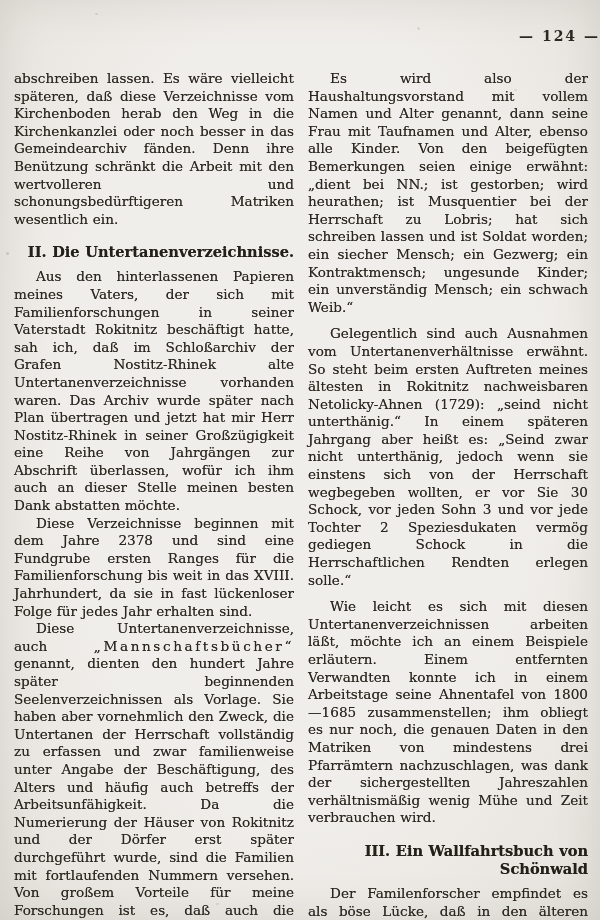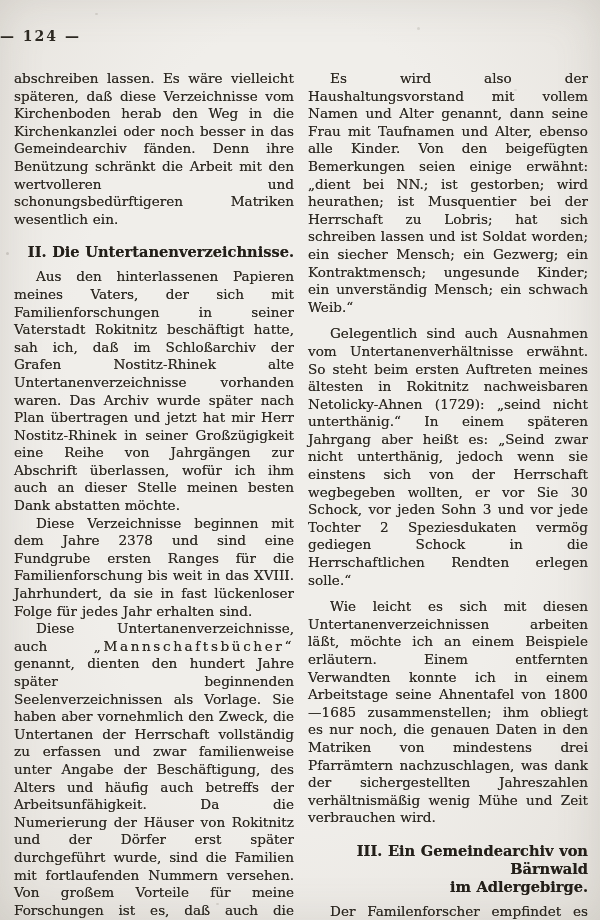--- a/index.html
+++ b/index.html
@@ -16,21 +16,21 @@
     box-shadow: inset 0 0 45px rgba(110,104,92,0.16);
     color: #2b2720;
     font-family: "DejaVu Serif", "Liberation Serif", serif;
     overflow: hidden;
   }
   .page-number {
     position: absolute;
     top: 28px;
     left: 0;
     right: 0;
-    text-align: left;
+    text-align: right;
     font-size: 14px;
     font-weight: 700;
     letter-spacing: 2px;
     color: #2d2922;
   }
   .columns {
     position: absolute;
     top: 70px;
     left: 14px;
     display: flex;
@@ -96,21 +96,21 @@
       <p><span>Diese Untertanenverzeichnisse, auch </span><span class="gesperrt">„Mannschaftsbücher“</span><span> genannt, dienten den hundert Jahre später beginnenden Seelenverzeichnissen als Vorlage. Sie haben aber vornehmlich den Zweck, die Untertanen der Herrschaft vollständig zu erfassen und zwar familienweise unter Angabe der Beschäftigung, des Alters und häufig auch betreffs der Arbeitsunfähigkeit. Da die Numerierung der Häuser von Rokitnitz und der Dörfer erst später durchgeführt wurde, sind die Familien mit fortlaufenden Nummern versehen. Von großem Vorteile für meine Forschungen ist es, daß auch die Dörfer Hohen-Erlitz, Bärnwald, Schönwald und Ottendorf behandelt sind, die in dem Status animarum fehlen, weil sie nicht der Pfarre Rokitnitz, sondern der von Bärnwald unterstellt waren.</span></p>
     </div>
 
     <div class="col">
       <p>Es wird also der Haushaltungsvorstand mit vollem Namen und Alter genannt, dann seine Frau mit Taufnamen und Alter, ebenso alle Kinder. Von den beigefügten Bemerkungen seien einige erwähnt: „dient bei NN.; ist gestorben; wird heurathen; ist Musquentier bei der Herrschaft zu Lobris; hat sich schreiben lassen und ist Soldat worden; ein siecher Mensch; ein Gezwerg; ein Kontraktmensch; ungesunde Kinder; ein unverständig Mensch; ein schwach Weib.“</p>
 
       <p class="gap">Gelegentlich sind auch Ausnahmen vom Untertanenverhältnisse erwähnt. So steht beim ersten Auftreten meines ältesten in Rokitnitz nachweisbaren Netolicky-Ahnen (1729): „seind nicht unterthänig.“ In einem späteren Jahrgang aber heißt es: „Seind zwar nicht unterthänig, jedoch wenn sie einstens sich von der Herrschaft wegbegeben wollten, er vor Sie 30 Schock, vor jeden Sohn 3 und vor jede Tochter 2 Speziesdukaten vermög gediegen Schock in die Herrschaftlichen Rendten erlegen solle.“</p>
 
       <p class="gap">Wie leicht es sich mit diesen Untertanenverzeichnissen arbeiten läßt, möchte ich an einem Beispiele erläutern. Einem entfernten Verwandten konnte ich in einem Arbeitstage seine Ahnentafel von 1800—1685 zusammenstellen; ihm obliegt es nur noch, die genauen Daten in den Matriken von mindestens drei Pfarrämtern nachzuschlagen, was dank der sichergestellten Jahreszahlen verhältnismäßig wenig Mühe und Zeit verbrauchen wird.</p>
 
-      <div class="section-heading"><span>III. Ein Gemeindearchiv von Bärnwald</span><br><span>im Adlergebirge.</span></div>
+      <div class="section-heading"><span>III. Ein Wallfahrtsbuch von Schönwald</span><br></div>
 
       <p>Der Familenforscher empfindet es als böse Lücke, daß in den älteren Totenbüchern zumeist jede Angabe über die Todesart und die letzte Krankheit fehlt, wenn nicht etwa ein plötzlicher Tod die Spendung der Sakramente verhindert hatte. Ausnahmsweise findet sich eine eingehendere Schilderung, wie die durch</p>
     </div>
 
   </div>
 
   <div class="speck s1"></div>
   <div class="speck s2"></div>
   <div class="speck s3"></div>
   <div class="speck s4"></div>

